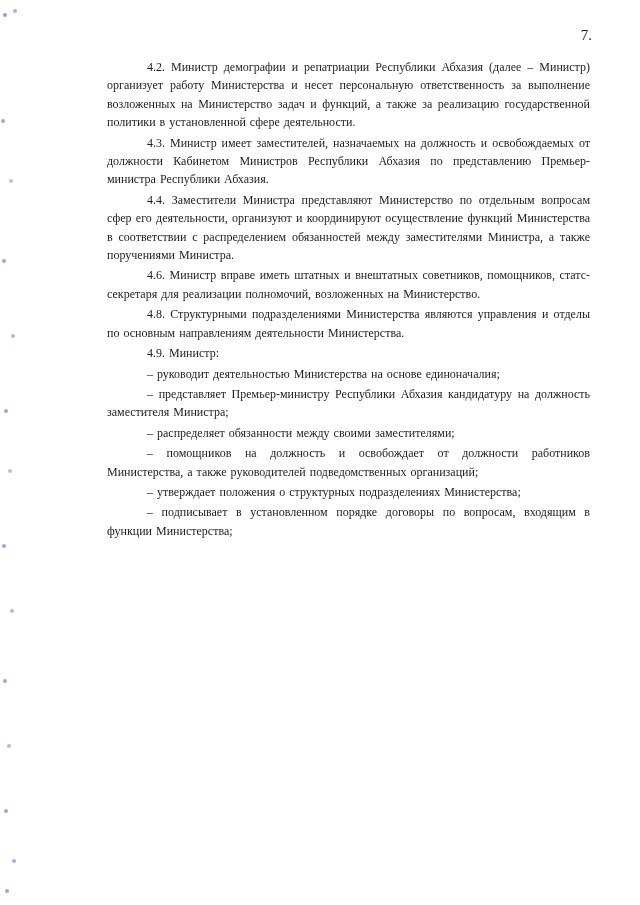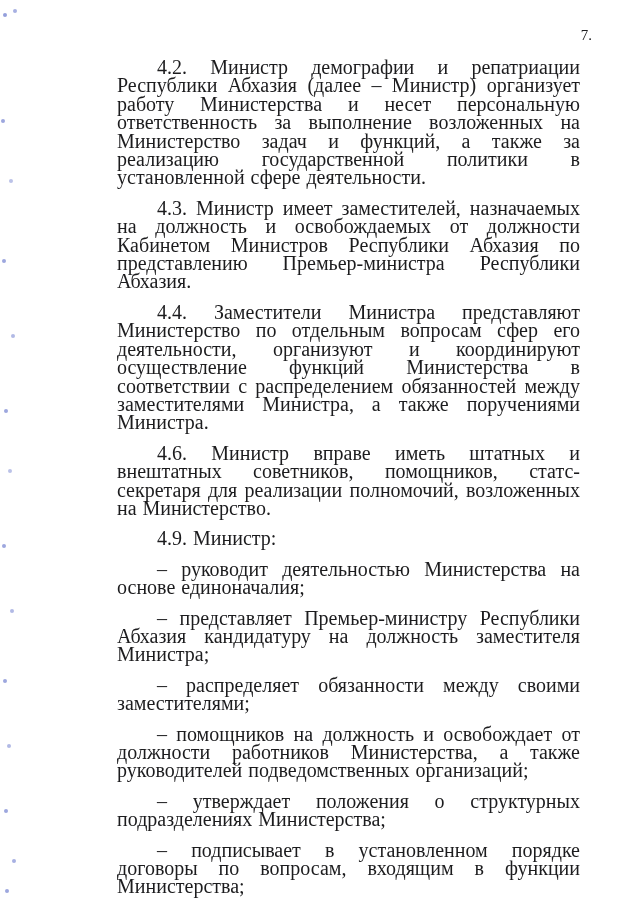--- a/index.html
+++ b/index.html
@@ -24,22 +24,22 @@
     box-sizing: border-box;
     padding: 26px 48px 20px 105px;
   }
   .page-number {
     text-align: right;
     font-size: 15px;
     line-height: 18px;
     margin-bottom: 14px;
   }
   .content p {
-    margin: 12px;
-    font-size: 20px;
+    margin: 2px;
+    font-size: 12px;
     line-height: 18.4px;
     text-align: justify;
     text-align-last: left;
     text-indent: 40px;
     word-spacing: 1px;
   }
   
   .scan-noise {
     position: absolute;
     top: 0;
@@ -71,20 +71,21 @@
 
 <div class="scan-noise"></div>
 
 <div class="page">
   <div class="page-number">7.</div>
   <div class="content">
     <p>4.2. Министр демографии и репатриации Республики Абхазия (далее – Министр) организует работу Министерства и несет персональную ответственность за выполнение возложенных на Министерство задач и функций, а также за реализацию государственной политики в установленной сфере деятельности.</p>
     <p>4.3. Министр имеет заместителей, назначаемых на должность и освобождаемых от должности Кабинетом Министров Республики Абхазия по представлению Премьер-министра Республики Абхазия.</p>
     <p>4.4. Заместители Министра представляют Министерство по отдельным вопросам сфер его деятельности, организуют и координируют осуществление функций Министерства в соответствии с распределением обязанностей между заместителями Министра, а также поручениями Министра.</p>
     <p>4.6. Министр вправе иметь штатных и внештатных советников, помощников, статс-секретаря для реализации полномочий, возложенных на Министерство.</p>
+    <p>4.8. Структурными подразделениями Министерства являются управления и отделы по основным направлениям деятельности Министерства.</p>
     <p>4.9. Министр:</p>
     <p>– руководит деятельностью Министерства на основе единоначалия;</p>
     <p>– представляет Премьер-министру Республики Абхазия кандидатуру на должность заместителя Министра;</p>
     <p>– распределяет обязанности между своими заместителями;</p>
     <p>– помощников на должность и освобождает от должности работников Министерства, а также руководителей подведомственных организаций;</p>
     <p>– утверждает положения о структурных подразделениях Министерства;</p>
     <p>– подписывает в установленном порядке договоры по вопросам, входящим в функции Министерства;</p>
   </div>
 </div>
 

